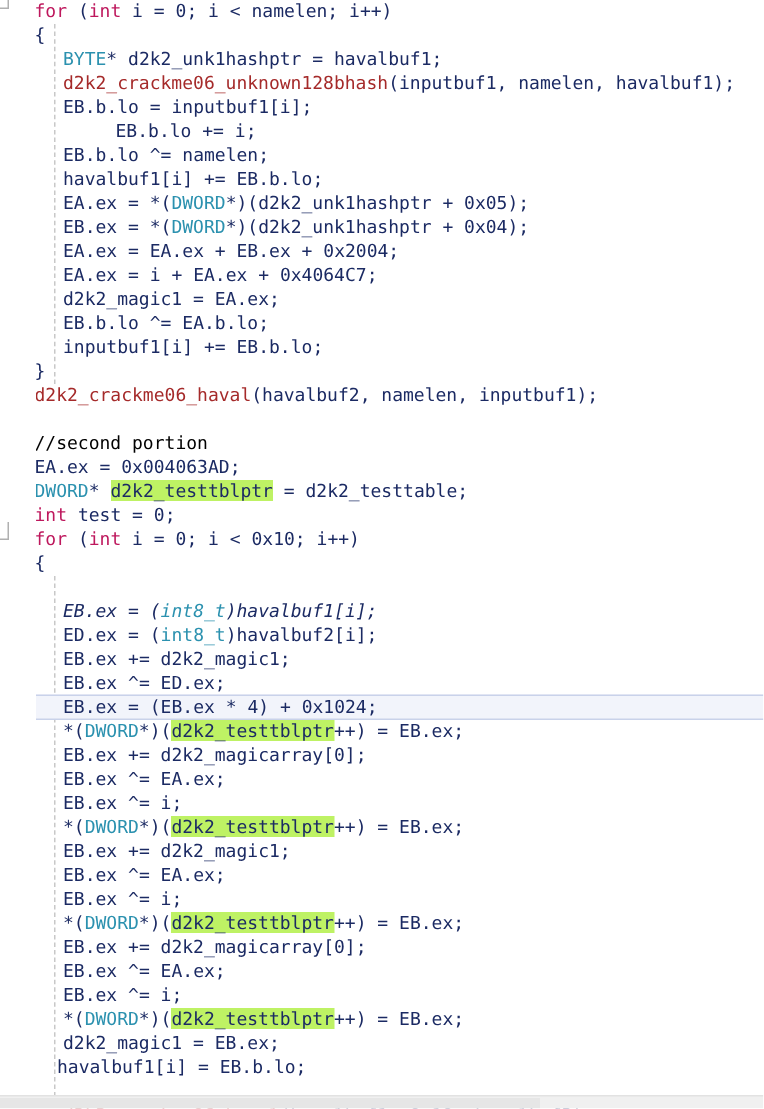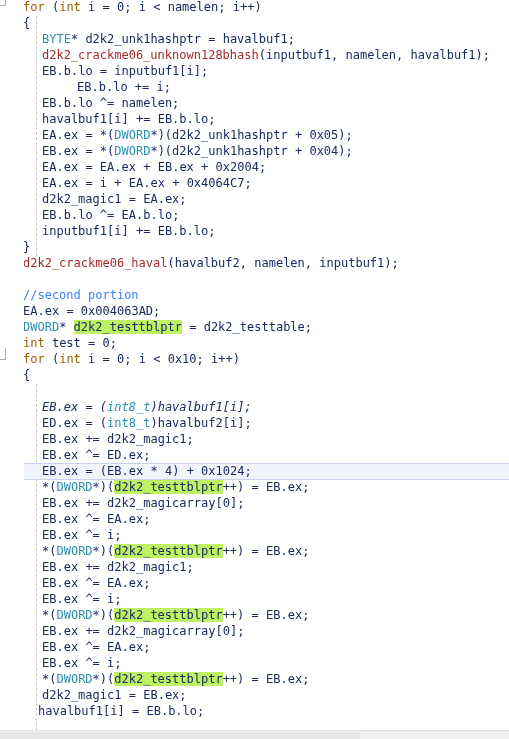--- a/index.html
+++ b/index.html
@@ -72,24 +72,24 @@
   .line.current {
     background: #f2f4fb;
     border-top: 1px solid #c9d2ea;
     border-bottom: 1px solid #c9d2ea;
     box-sizing: border-box;
     height: 17px;
     line-height: 15px;
   }
 
   
-  .kw   { color: #a16207; }            
+  .kw   { color: #be185d; }            
   .ty   { color: #2b91af; }            
   .fn   { color: #a52a2a; }            
-  .cm   { color: #3b82f6; }            
+  .cm   { color: #000000; }            
   .id   { color: #1b2a63; }            
   .num  { color: #1b2a63; }            
   .op   { color: #1b2a63; }            
   .hl   { background: #bef264; }       
 
   
   #hscroll {
     position: absolute;
     left: 0; bottom: 0;
     width: 509px; height: 9px;

